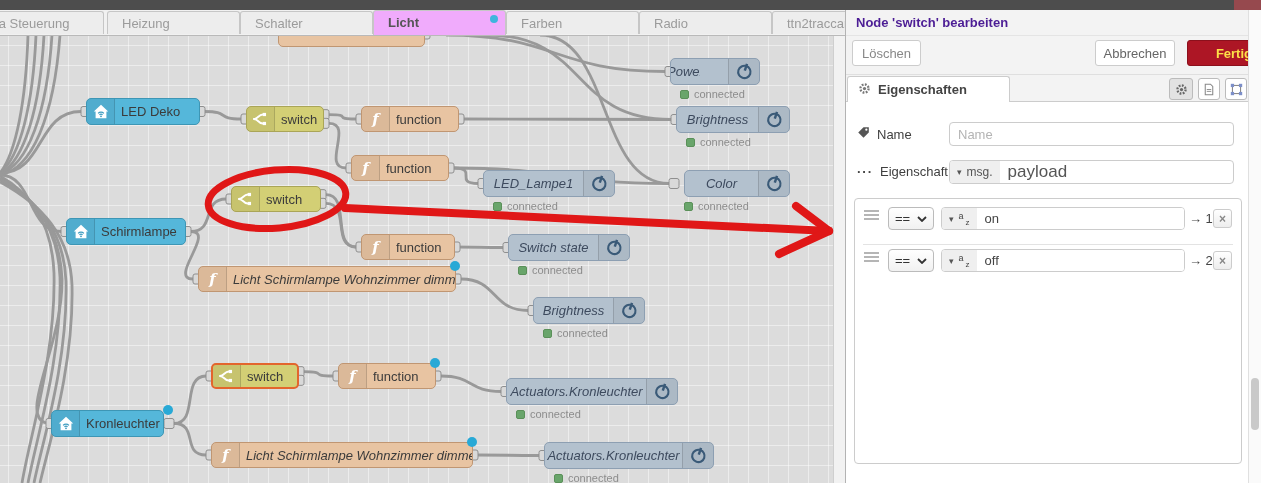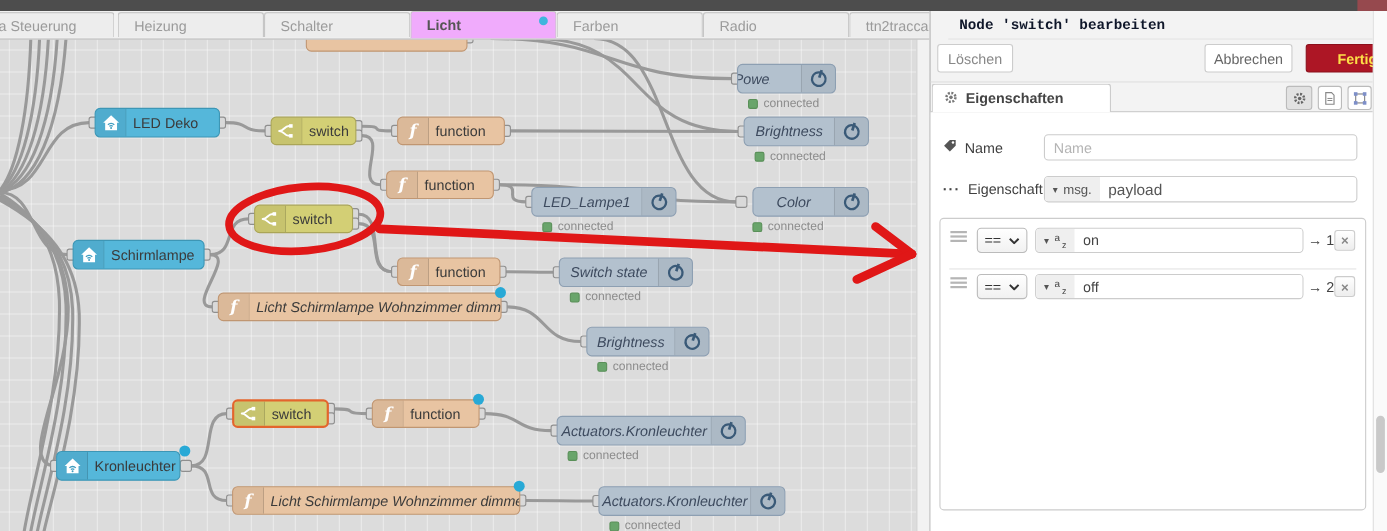--- a/index.html
+++ b/index.html
@@ -50,22 +50,22 @@
   .f{font-family:"DejaVu Serif",serif;font-style:italic;font-weight:bold;color:#fff;font-size:15px;}
   .pwr{transform:rotate(18deg);}
   .status{position:absolute;display:flex;align-items:center;gap:5px;font-size:11px;color:#8c8c8c;z-index:2;}
   .status .sdot{width:9px;height:9px;border-radius:2px;background:var(--status_green,#69a56b);
                 border:1px solid #5a9059;box-sizing:border-box;}
   .changed{position:absolute;width:10px;height:10px;border-radius:50%;background:var(--changed_blue,#28a9d6);z-index:3;}
 
   
   .panel{position:absolute;left:845px;top:10px;width:403px;height:473px;background:#f3f3f3;
          border-left:1px solid #b3b3b3;box-sizing:border-box;z-index:6;}
-  .ptitle{position:absolute;left:16px;top:0;right:0;height:25px;line-height:25px;padding-left:10px;
-          font-weight:bold;color:#0f172a;border-bottom:1px solid #e4e4e4;font-family:Liberation Mono, monospace;}
+  .ptitle{position:absolute;left:0;top:0;right:0;height:25px;line-height:25px;padding-left:10px;
+          font-weight:bold;color:#4c1d95;border-bottom:1px solid #e4e4e4;}
   .btn{position:absolute;height:26px;font-size:13px;border:1px solid #ccc;background:#fff;color:#888;
        border-radius:3px;cursor:pointer;font-family:inherit;}
   .btn-delete{left:6px;top:30px;width:69px;}
   .btn-cancel{left:249px;top:30px;width:80px;color:#666;}
   .btn-done{left:341px;top:30px;width:72px;background:var(--done_button,#ad1625);border-color:#8c101c;
             color:#fde047;font-weight:bold;text-align:right;}
   .pdivider{position:absolute;left:0;right:0;top:64px;border-top:1px solid #dfdfdf;}
   .formbg{position:absolute;left:0;right:0;top:92px;bottom:0;background:#fff;}
   .ptab{position:absolute;left:1px;top:66px;width:163px;height:26px;background:#fff;border:1px solid #ccc;
         border-bottom:none;border-radius:3px 3px 0 0;box-sizing:border-box;display:flex;align-items:center;
@@ -80,21 +80,21 @@
   input,button{font-family:inherit;}
   .tinput{position:absolute;left:103px;width:285px;height:24px;border:1px solid #ccc;border-radius:4px;
           box-sizing:border-box;padding:0 8px;font-size:13px;color:#555;z-index:2;background:#fff;}
   .tinput::placeholder{color:#b4b4b4;}
   .typed{position:absolute;display:flex;align-items:stretch;border:1px solid #ccc;border-radius:4px;
          background:#fff;overflow:hidden;box-sizing:border-box;z-index:2;}
   .prop-typed{left:103px;top:150px;width:285px;height:24px;}
   .tbtn{display:flex;align-items:center;gap:5px;background:#efefef;border:none;padding:0 7px;
         font-size:12px;color:#555;cursor:pointer;}
   .caret{font-size:9px;color:#555;}
-  .tval{display:flex;align-items:center;padding:0 8px;font-size:14px;color:#555;}
+  .tval{display:flex;align-items:center;padding:0 8px;font-size:17px;color:#555;}
   .az{display:inline-block;position:relative;width:11px;height:14px;font-size:9px;color:#444;}
   .az i{font-style:normal;position:absolute;top:-1px;left:0;}
   .az em{font-style:normal;position:absolute;bottom:-1px;right:0;font-size:8px;}
   .rulebox{position:absolute;left:8px;top:188px;width:386px;height:264px;border:1px solid #ccc;
            border-radius:4px;background:#fff;z-index:2;}
   .rrow{position:absolute;left:0;right:0;height:28px;}
   .handle{position:absolute;left:9px;top:3px;display:flex;flex-direction:column;gap:2px;cursor:grab;}
   .handle i{width:15px;height:2px;background:#b5b5b5;}
   .opsel{position:absolute;left:33px;top:0;width:46px;height:23px;border:1px solid #bbb;border-radius:4px;
          background:linear-gradient(#fff,#f1f1f1);display:flex;align-items:center;justify-content:space-between;

